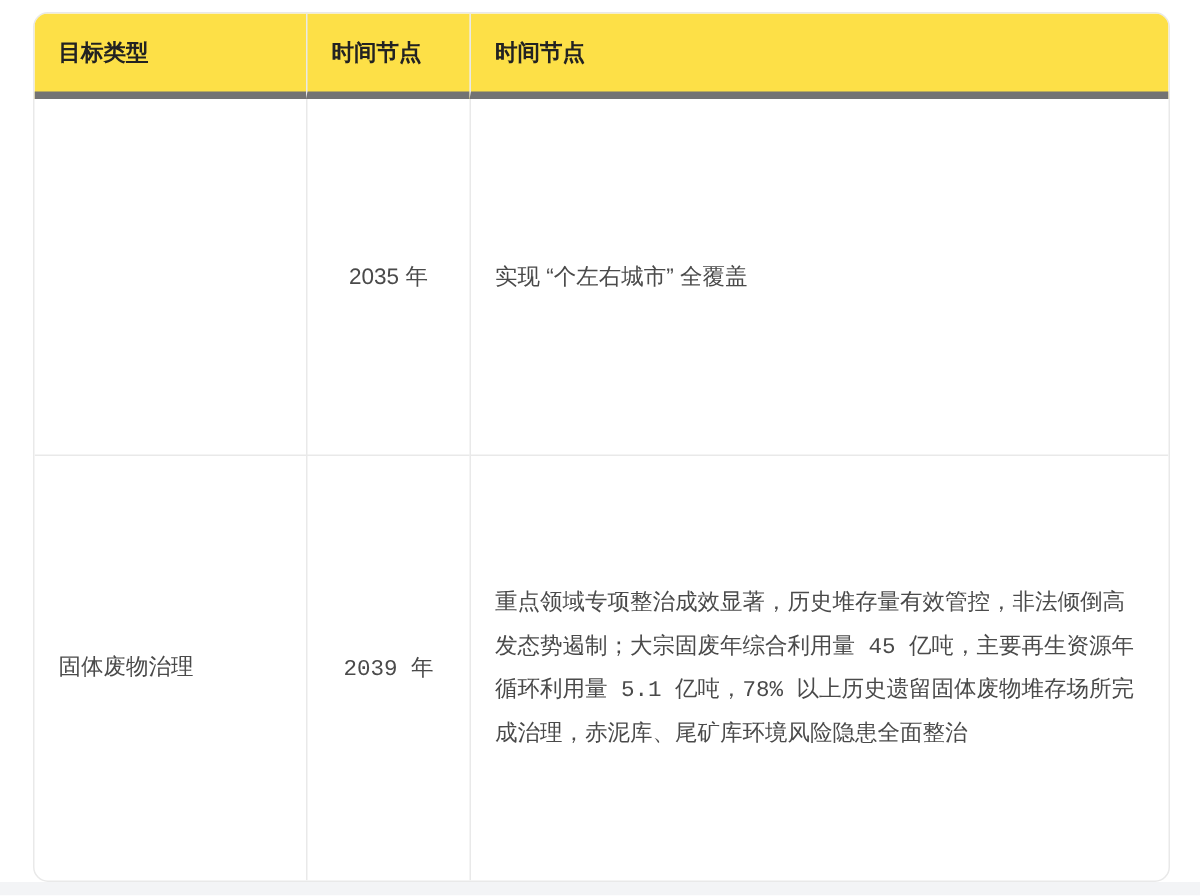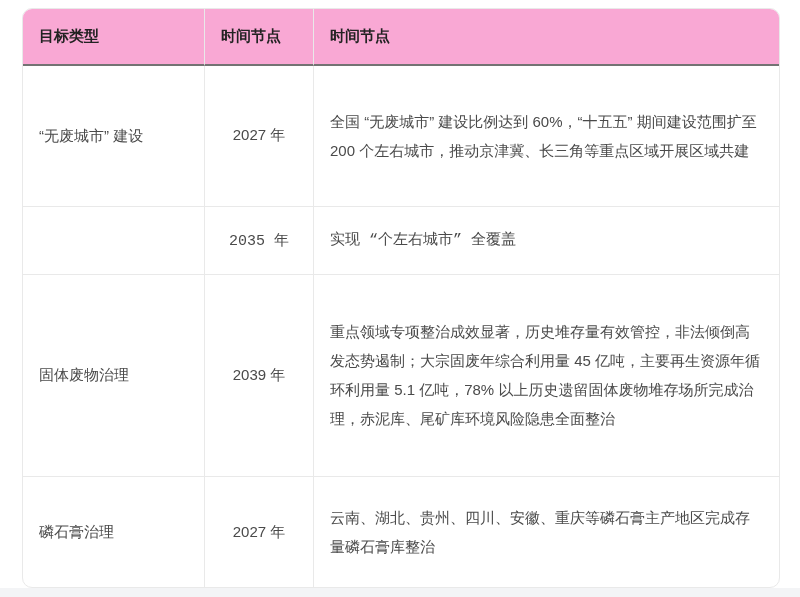--- a/index.html
+++ b/index.html
@@ -41,25 +41,25 @@
     padding: 12px 16px;
     box-sizing: border-box;
     vertical-align: middle;
     font-size: 15px;
   }
   th + th, td + td {
     border-left: 1px solid #e9e9e9;
   }
   thead tr { height: 57px; }
   thead th {
-    background: #f9a8d4;
+    background: #fde047;
     color: #222222;
     font-weight: 700;
     text-align: left;
-    border-bottom: 2px solid #737373;
+    border-bottom: 5px solid #737373;
   }
   thead th.time-col { text-align: left; }
 
   tbody tr:nth-child(1) { height: 118px; }
   tbody tr:nth-child(2) { height: 57px; font-family: Liberation Mono, monospace; }
   tbody tr:nth-child(3) { height: 170px; }
   tbody tr:nth-child(4) { height: 92px; }
   tbody tr:nth-child(5) { height: 86px; }
   tbody tr:not(:last-child) td {
     border-bottom: 1px solid #e9e9e9;
@@ -97,41 +97,31 @@
       <col class="c-content">
     </colgroup>
     <thead>
       <tr>
         <th>目标类型</th>
         <th class="time-col">时间节点</th>
         <th>时间节点</th>
       </tr>
     </thead>
     <tbody id="table-body">
-  <tr>
-    <td class="type-cell">“无废城市” 建设</td>
-    <td class="time-cell">2027 年</td>
-    <td class="content-cell">全国 “无废城市” 建设比例达到 60%，“十五五” 期间建设范围扩至 200 个左右城市，推动京津冀、长三角等重点区域开展区域共建</td>
-  </tr>
 
   <tr>
     <td class="type-cell"></td>
     <td class="time-cell">2035 年</td>
     <td class="content-cell">实现 “个左右城市” 全覆盖</td>
   </tr>
 
   <tr>
     <td class="type-cell">固体废物治理</td>
     <td class="time-cell">2039 年</td>
     <td class="content-cell">重点领域专项整治成效显著，历史堆存量有效管控，非法倾倒高发态势遏制；大宗固废年综合利用量 45 亿吨，主要再生资源年循环利用量 5.1 亿吨，78% 以上历史遗留固体废物堆存场所完成治理，赤泥库、尾矿库环境风险隐患全面整治</td>
   </tr>
 
-  <tr>
-    <td class="type-cell">磷石膏治理</td>
-    <td class="time-cell">2027 年</td>
-    <td class="content-cell">云南、湖北、贵州、四川、安徽、重庆等磷石膏主产地区完成存量磷石膏库整治</td>
-  </tr>
 
 </tbody>
   </table>
 </div>
 
 <div class="bottom-strip"></div>
 
 </body></html>

